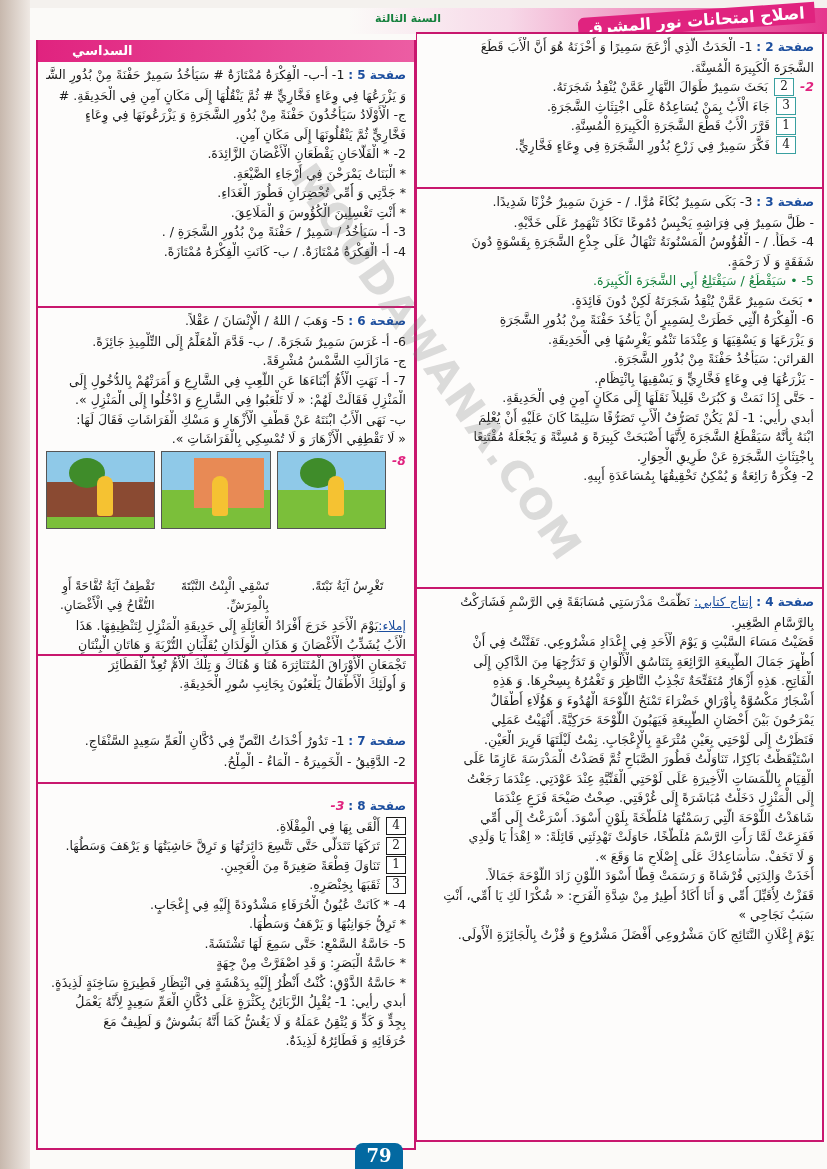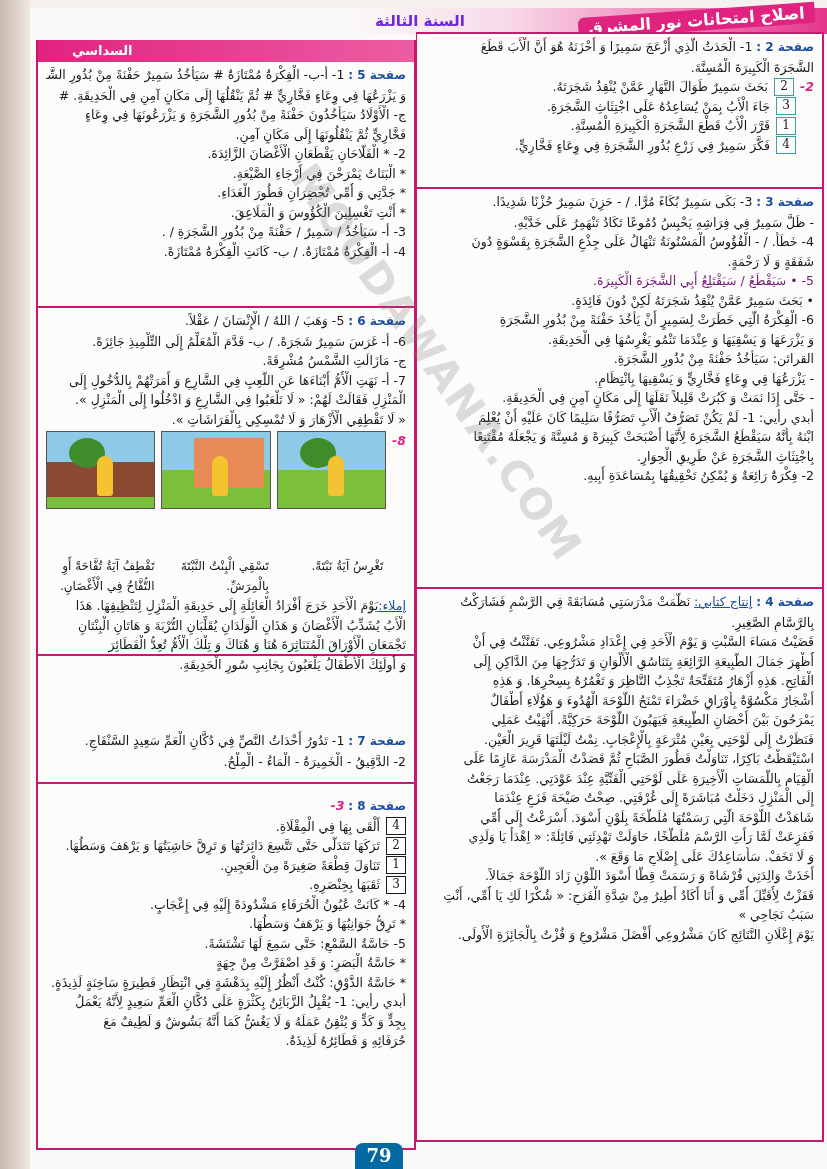--- a/index.html
+++ b/index.html
@@ -1,31 +1,31 @@
 <!DOCTYPE html>
 <html><head>
 <meta charset="utf-8">
 <style>
   * { box-sizing: border-box; margin: 0; padding: 0; }
   html, body { width: 827px; height: 1169px; background: #f4f1ee; overflow: hidden; }
   body { font-family: "DejaVu Sans", sans-serif; color: #1a1a1a; position: relative; }
   .page { position: absolute; left: 30px; top: 8px; width: 797px; height: 1161px; background: #fbfaf8; }
   .header-band { position: absolute; left: 0; top: 0; width: 797px; height: 26px; background: linear-gradient(90deg, #fbfaf8 0%, #fbfaf8 40%, #f7d9e8 60%, #e5378d 100%); }
   .header-title { position: absolute; right: 12px; top: 2px; color: #fff; font-weight: bold; font-size: 16px; direction: rtl; transform: rotate(-4deg); background: #e0237f; padding: 1px 10px; border-radius: 6px 0 0 0; }
-  .header-grade { position: absolute; left: 345px; top: 4px; color: #6d28d9; font-weight: bold; font-size: 15px; direction: rtl; }
+  .header-grade { position: absolute; left: 345px; top: 4px; color: #15803d; font-weight: bold; font-size: 11px; direction: rtl; }
   .col { position: absolute; border: 2px solid #c8176e; background: #fdfcfb; }
   .col-left { left: 6px; top: 32px; width: 380px; height: 1110px; border-top: none; }
   .col-right { left: 386px; top: 24px; width: 408px; height: 1110px; border-left: 1.5px solid #c8176e; }
   .semester-bar { position: absolute; left: 0; top: 0; width: 100%; height: 22px; background: linear-gradient(90deg, #e0237f, #ec5da3); color: #fff; font-weight: bold; font-size: 13px; padding-left: 34px; line-height: 22px; }
   .section { position: absolute; left: 0; width: 100%; border-bottom: 2px solid #c8176e; direction: rtl; padding: 3px 8px; font-size: 12.5px; line-height: 19.5px; }
   .section:last-child { border-bottom: none; }
   .pg { color: #1c4e9e; font-weight: bold; font-size: 12px; }
   .num { color: #e0237f; font-weight: bold; font-style: italic; }
   .line { white-space: nowrap; overflow: hidden; }
-  .green { color: #701a75; }
+  .green { color: #15803d; }
   .blue-label { color: #1c4e9e; text-decoration: underline; }
   .box-row { display: flex; align-items: center; gap: 6px; }
   .numbox { display: inline-block; width: 20px; height: 18px; border: 1.5px solid #1a1a1a; text-align: center; font-size: 12px; line-height: 15px; font-family: "DejaVu Serif", serif; background: #fff; }
   .numbox.teal { border-color: #3aa0a0; }
   .images { display: flex; gap: 6px; direction: rtl; margin-top: 2px; }
   .pic { width: 118px; height: 78px; border: 1px solid #555; position: relative; overflow: hidden; }
   .pic .sky { position: absolute; left: 0; top: 0; width: 100%; height: 50%; background: #8fc9e8; }
   .pic .grass { position: absolute; left: 0; bottom: 0; width: 100%; height: 50%; background: #7bbf3a; }
   .pic .house { position: absolute; right: 6px; top: 6px; width: 70px; height: 50px; background: #e88a55; }
   .pic .wall { position: absolute; left: 0; top: 30px; width: 100%; height: 35px; background: #8a4a32; }
@@ -64,20 +64,21 @@
       <div class="line">3- أ- سَيَأْخُذُ / سَمِيرٌ / حَفْنَةً مِنْ بُذُورِ الشَّجَرَةِ / .</div>
       <div class="line">4- أ- الْفِكْرَةُ مُمْتَازَةٌ. / ب- كَانَتِ الْفِكْرَةُ مُمْتَازَةً.</div>
     </div>
 
     <div class="section" style="top:268px;height:348px;">
       <div class="line"><span class="pg">صفحة 6 :</span> <span>5- وَهَبَ / اللهُ / الْإِنْسَانَ / عَقْلاً.</span></div>
       <div class="line">6- أ- غَرَسَ سَمِيرٌ شَجَرَةً. / ب- قَدَّمَ الْمُعَلِّمُ إِلَى التِّلْمِيذِ جَائِزَةً.</div>
       <div class="line">ج- مَازَالَتِ الشَّمْسُ مُشْرِقَةً.</div>
       <div class="line">7- أ- نَهَتِ الْأُمُّ أَبْنَاءَهَا عَنِ اللَّعِبِ فِي الشَّارِعِ وَ أَمَرَتْهُمْ بِالدُّخُولِ إِلَى</div>
       <div class="line">الْمَنْزِلِ فَقَالَتْ لَهُمْ: « لَا تَلْعَبُوا فِي الشَّارِعِ وَ ادْخُلُوا إِلَى الْمَنْزِلِ ».</div>
+      <div class="line">ب- نَهَى الْأَبُ ابْنَتَهُ عَنْ قَطْفِ الْأَزْهَارِ وَ مَسْكِ الْفَرَاشَاتِ فَقَالَ لَهَا:</div>
       <div class="line">« لَا تَقْطِفِي الْأَزْهَارَ وَ لَا تُمْسِكِي بِالْفَرَاشَاتِ ».</div>
       <div class="images">
         <span class="num">8-</span>
         <div class="pic">
             <div class="sky"></div>
             <div class="grass"></div>
             <div class="tree"></div>
             <div class="girl"></div>
           </div>
         <div class="pic">

